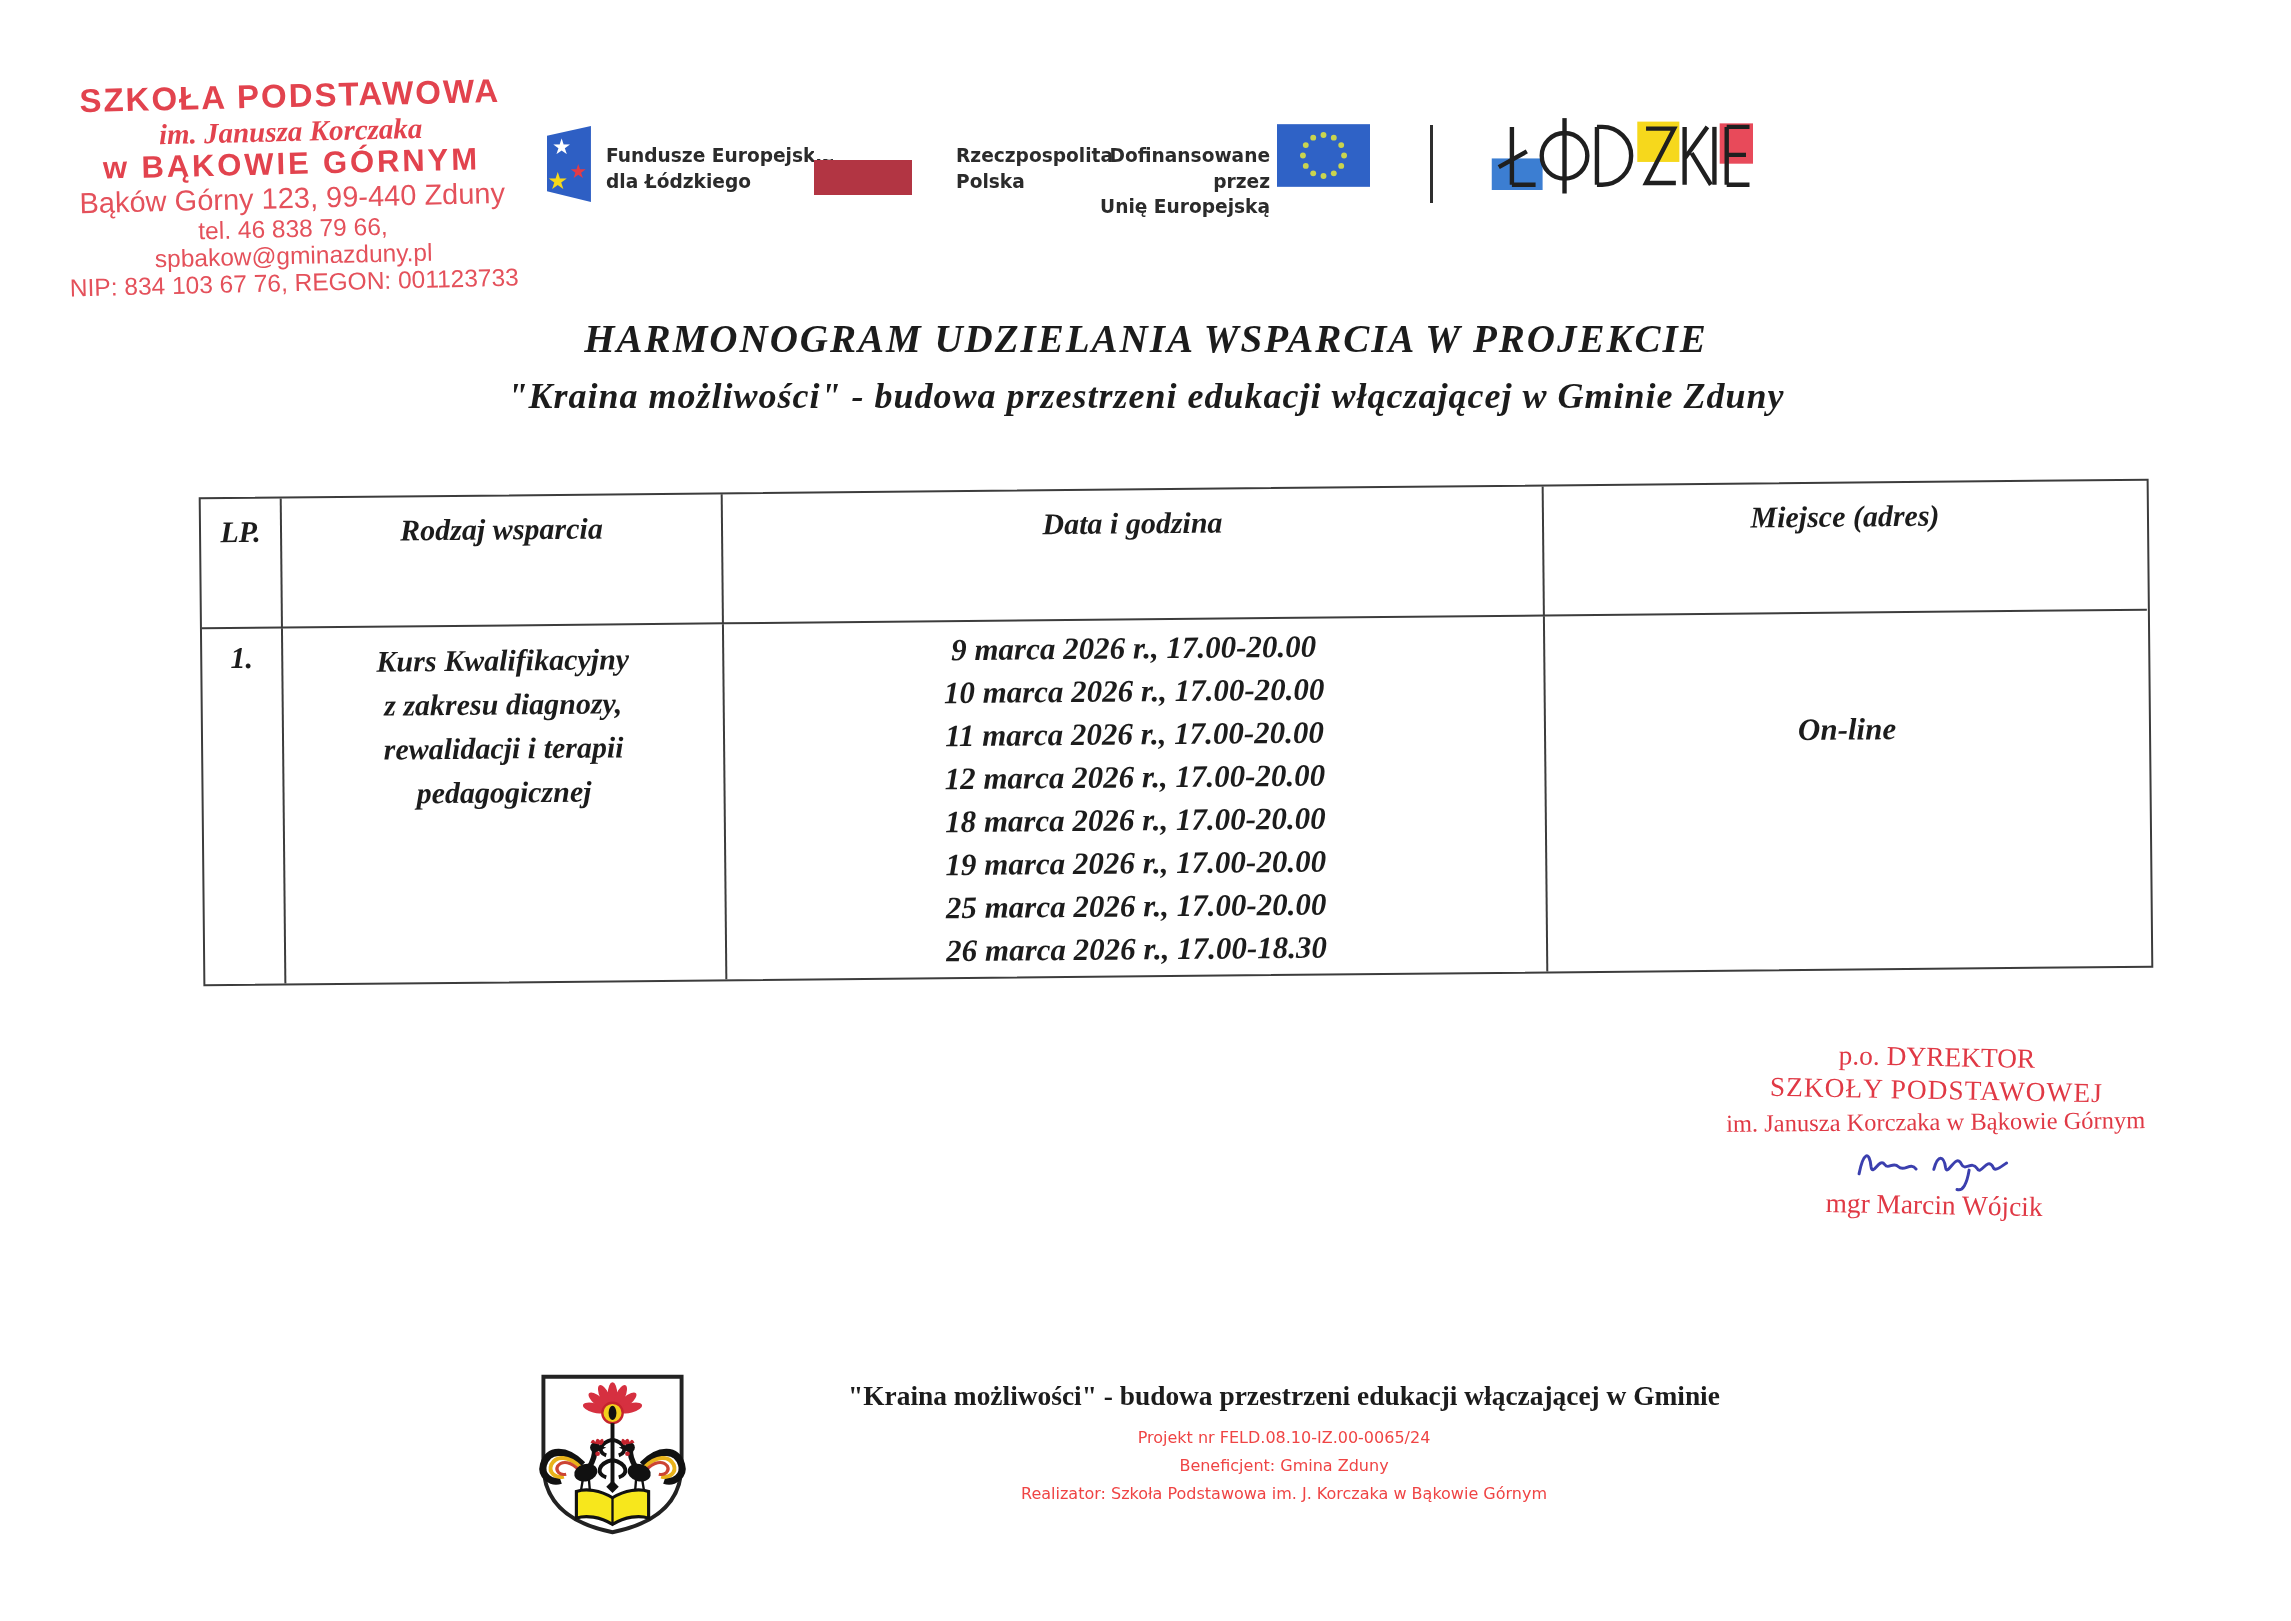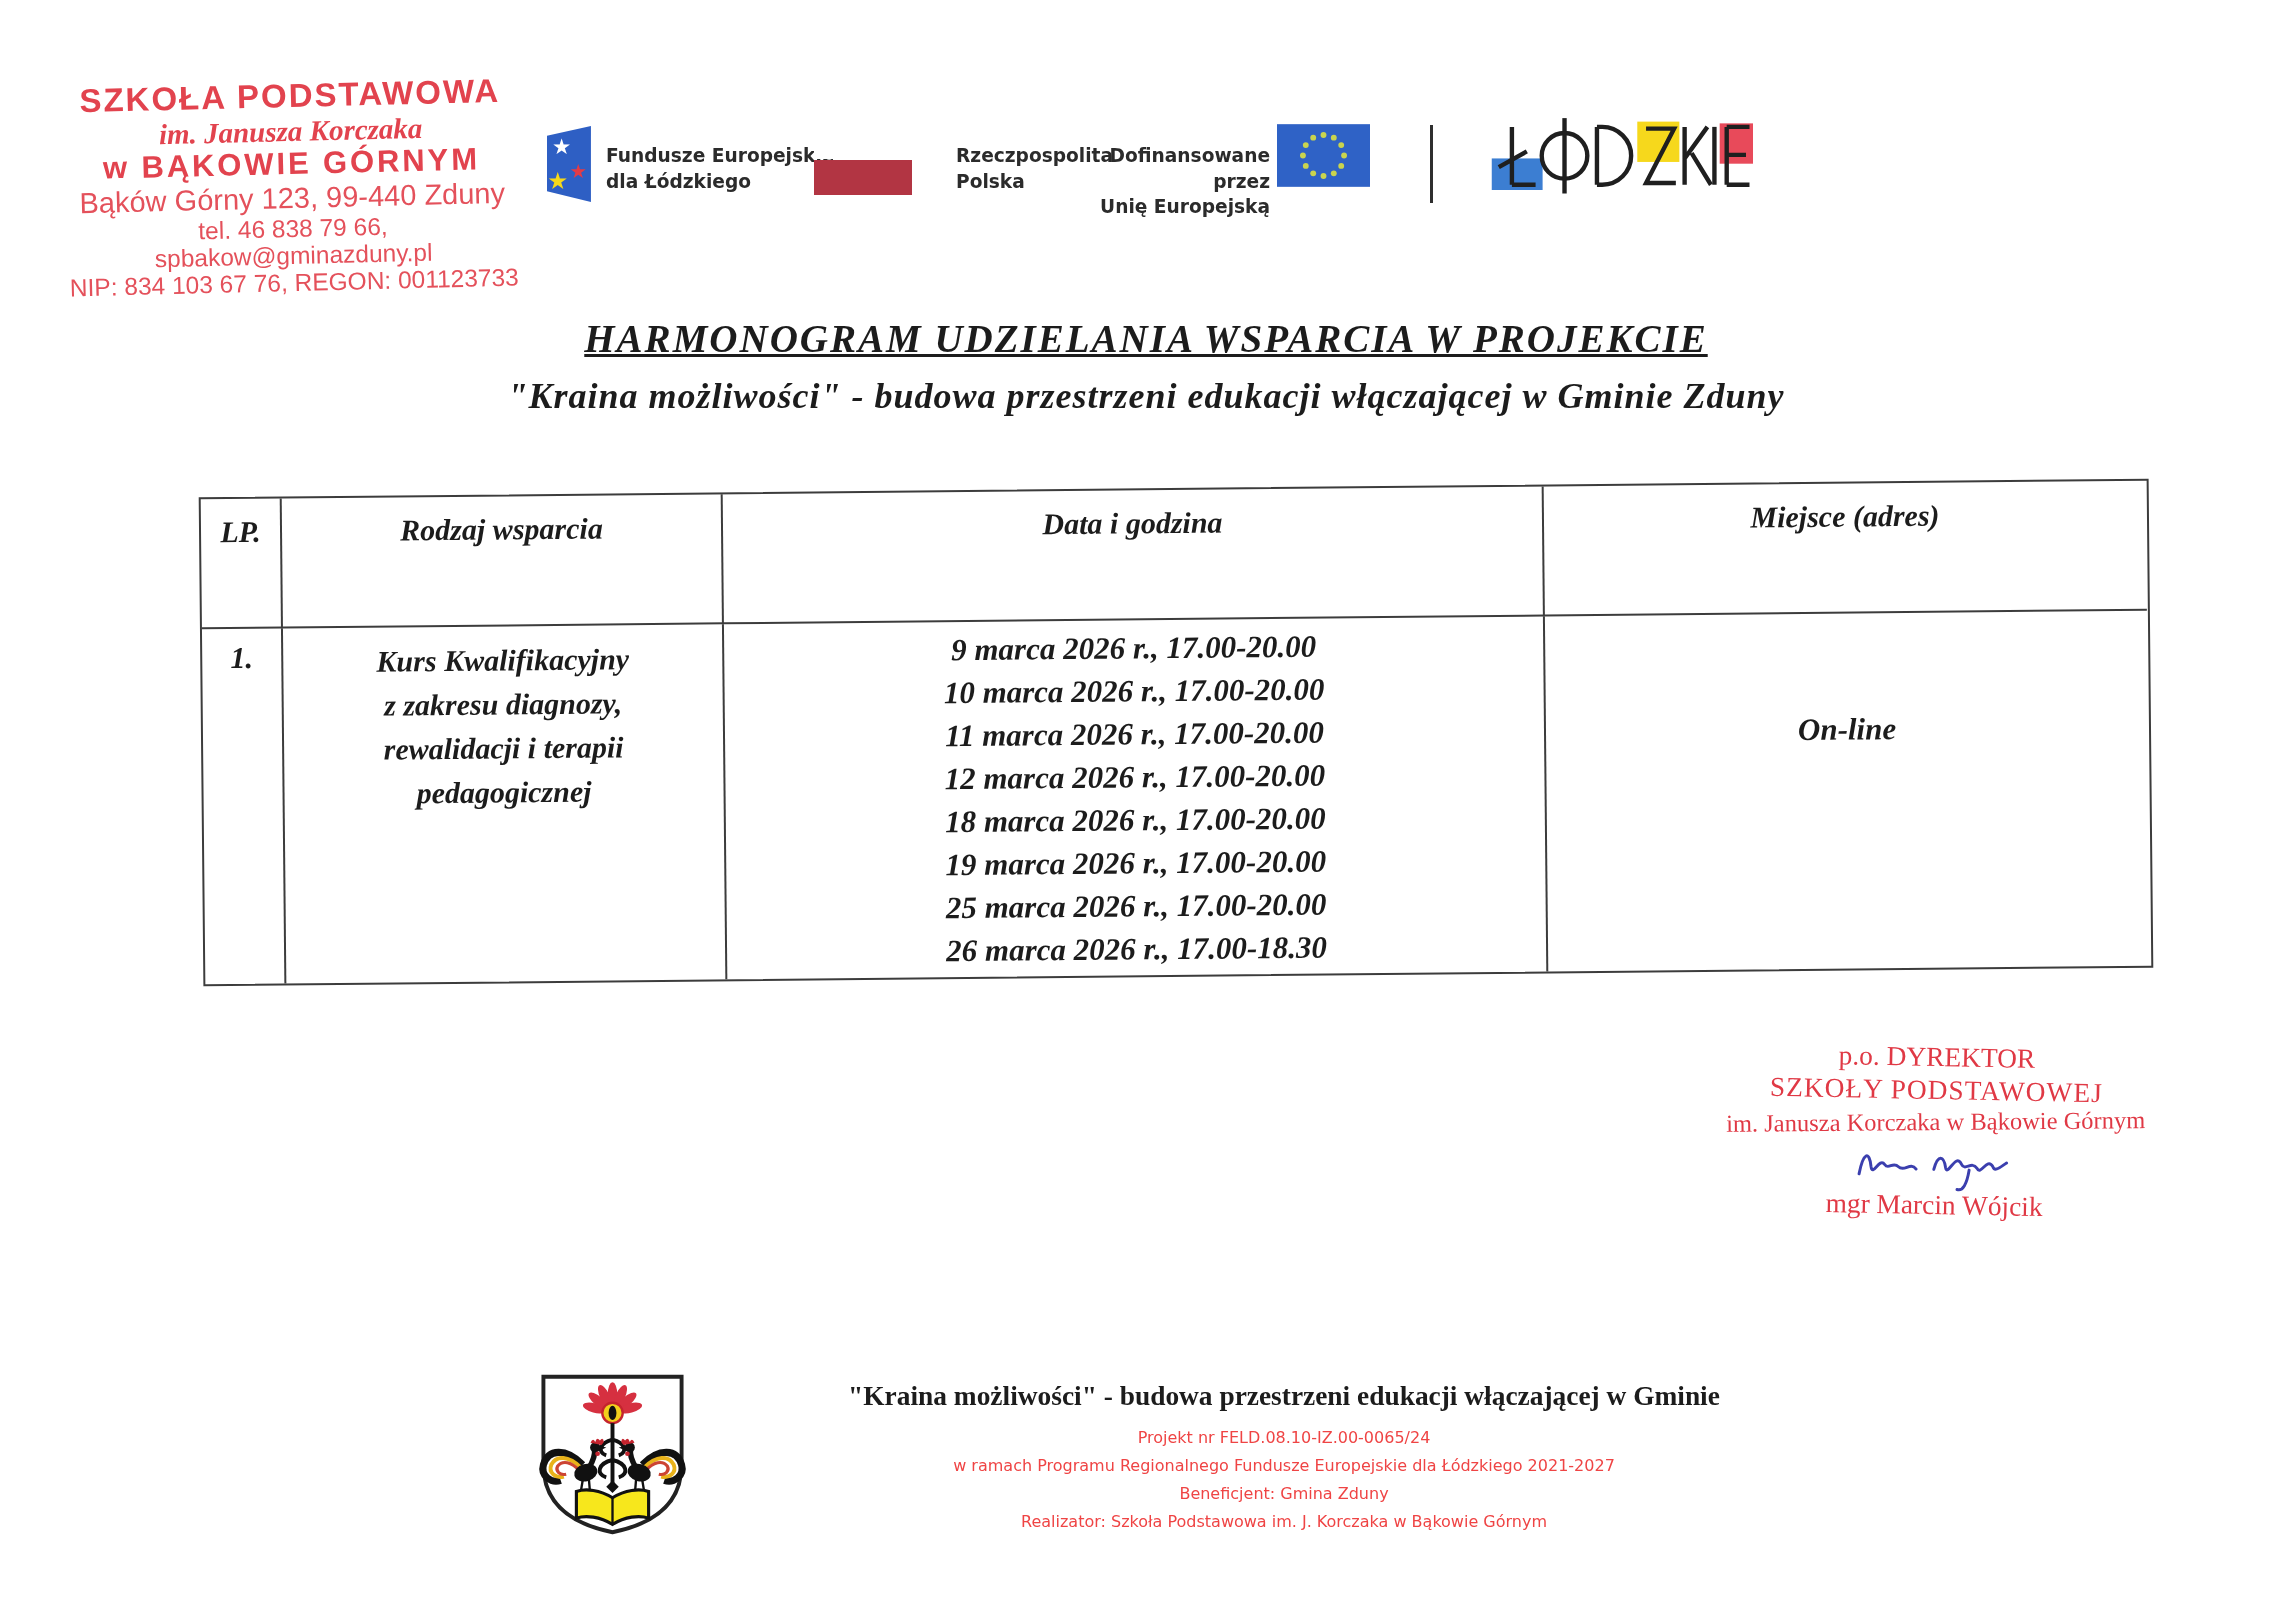--- a/index.html
+++ b/index.html
@@ -25,21 +25,21 @@
   .logo-label{font-family:"DejaVu Sans",sans-serif;font-weight:700;font-size:18.6px;line-height:25.5px;color:#2b2b2b;}
   .eu-funds-text{left:606px;top:143px;}
   .pl-flag-red{left:814px;top:160px;width:98px;height:35px;background:#b23543;}
   .pl-flag-white{left:814px;top:125px;width:98px;height:34px;background:#ffffff;}
   .pl-text{left:956px;top:143px;}
   .cofund-text{left:1059px;top:143px;width:211px;text-align:right;}
   .logos-divider{left:1430px;top:125px;width:2.9px;height:78px;background:#2e2e2e;}
 
   
   .doc-title{left:0;top:316px;width:2292px;text-align:center;}
-  .doc-title .t1{font-size:39px;font-weight:bold;font-style:italic;letter-spacing:2px;text-decoration:underline;}
+  .doc-title .t1{font-size:39px;font-weight:bold;font-style:italic;letter-spacing:2px;}
   .doc-title .t2{font-size:36px;font-weight:bold;font-style:italic;margin-top:13.7px;letter-spacing:1px;}
 
   
   .sched{
     left:201px;top:488px;width:1946px;transform:rotate(-0.55deg);
     display:grid;grid-template-columns:81px 441px 821px 602px;
     border:2px solid #3c3c3c;font-weight:bold;font-style:italic;
   }
   .sched .cell{border-right:2px solid #3c3c3c;}
   .sched .cell:nth-child(4n){border-right:none;}
@@ -232,19 +232,18 @@
     <g>
       <path d="M100,160 C84,150 66,148 54,152 L54,186 C66,182 84,184 100,194 C116,184 134,182 146,186 L146,152 C134,148 116,150 100,160 Z" fill="#f7e71c" stroke="#111" stroke-width="4"></path>
       <path d="M100,160 V194" stroke="#111" stroke-width="3"></path>
     </g>
   </svg>
 
   <div class="abs footer-text">
     <div class="f-title">"Kraina możliwości" - budowa przestrzeni edukacji włączającej w Gminie</div>
     <div class="f-gap"></div>
     <div class="f-line">Projekt nr FELD.08.10-IZ.00-0065/24</div>
-    <div class="f-line">w ramach Programu Regionalnego Fundusze Europejskie dla Łódzkiego 2021-2027</div>
     <div class="f-line">Beneficjent: Gmina Zduny</div>
     <div class="f-line">Realizator: Szkoła Podstawowa im. J. Korczaka w Bąkowie Górnym</div>
   </div>
 
 </div>
 
 
 </body></html>

